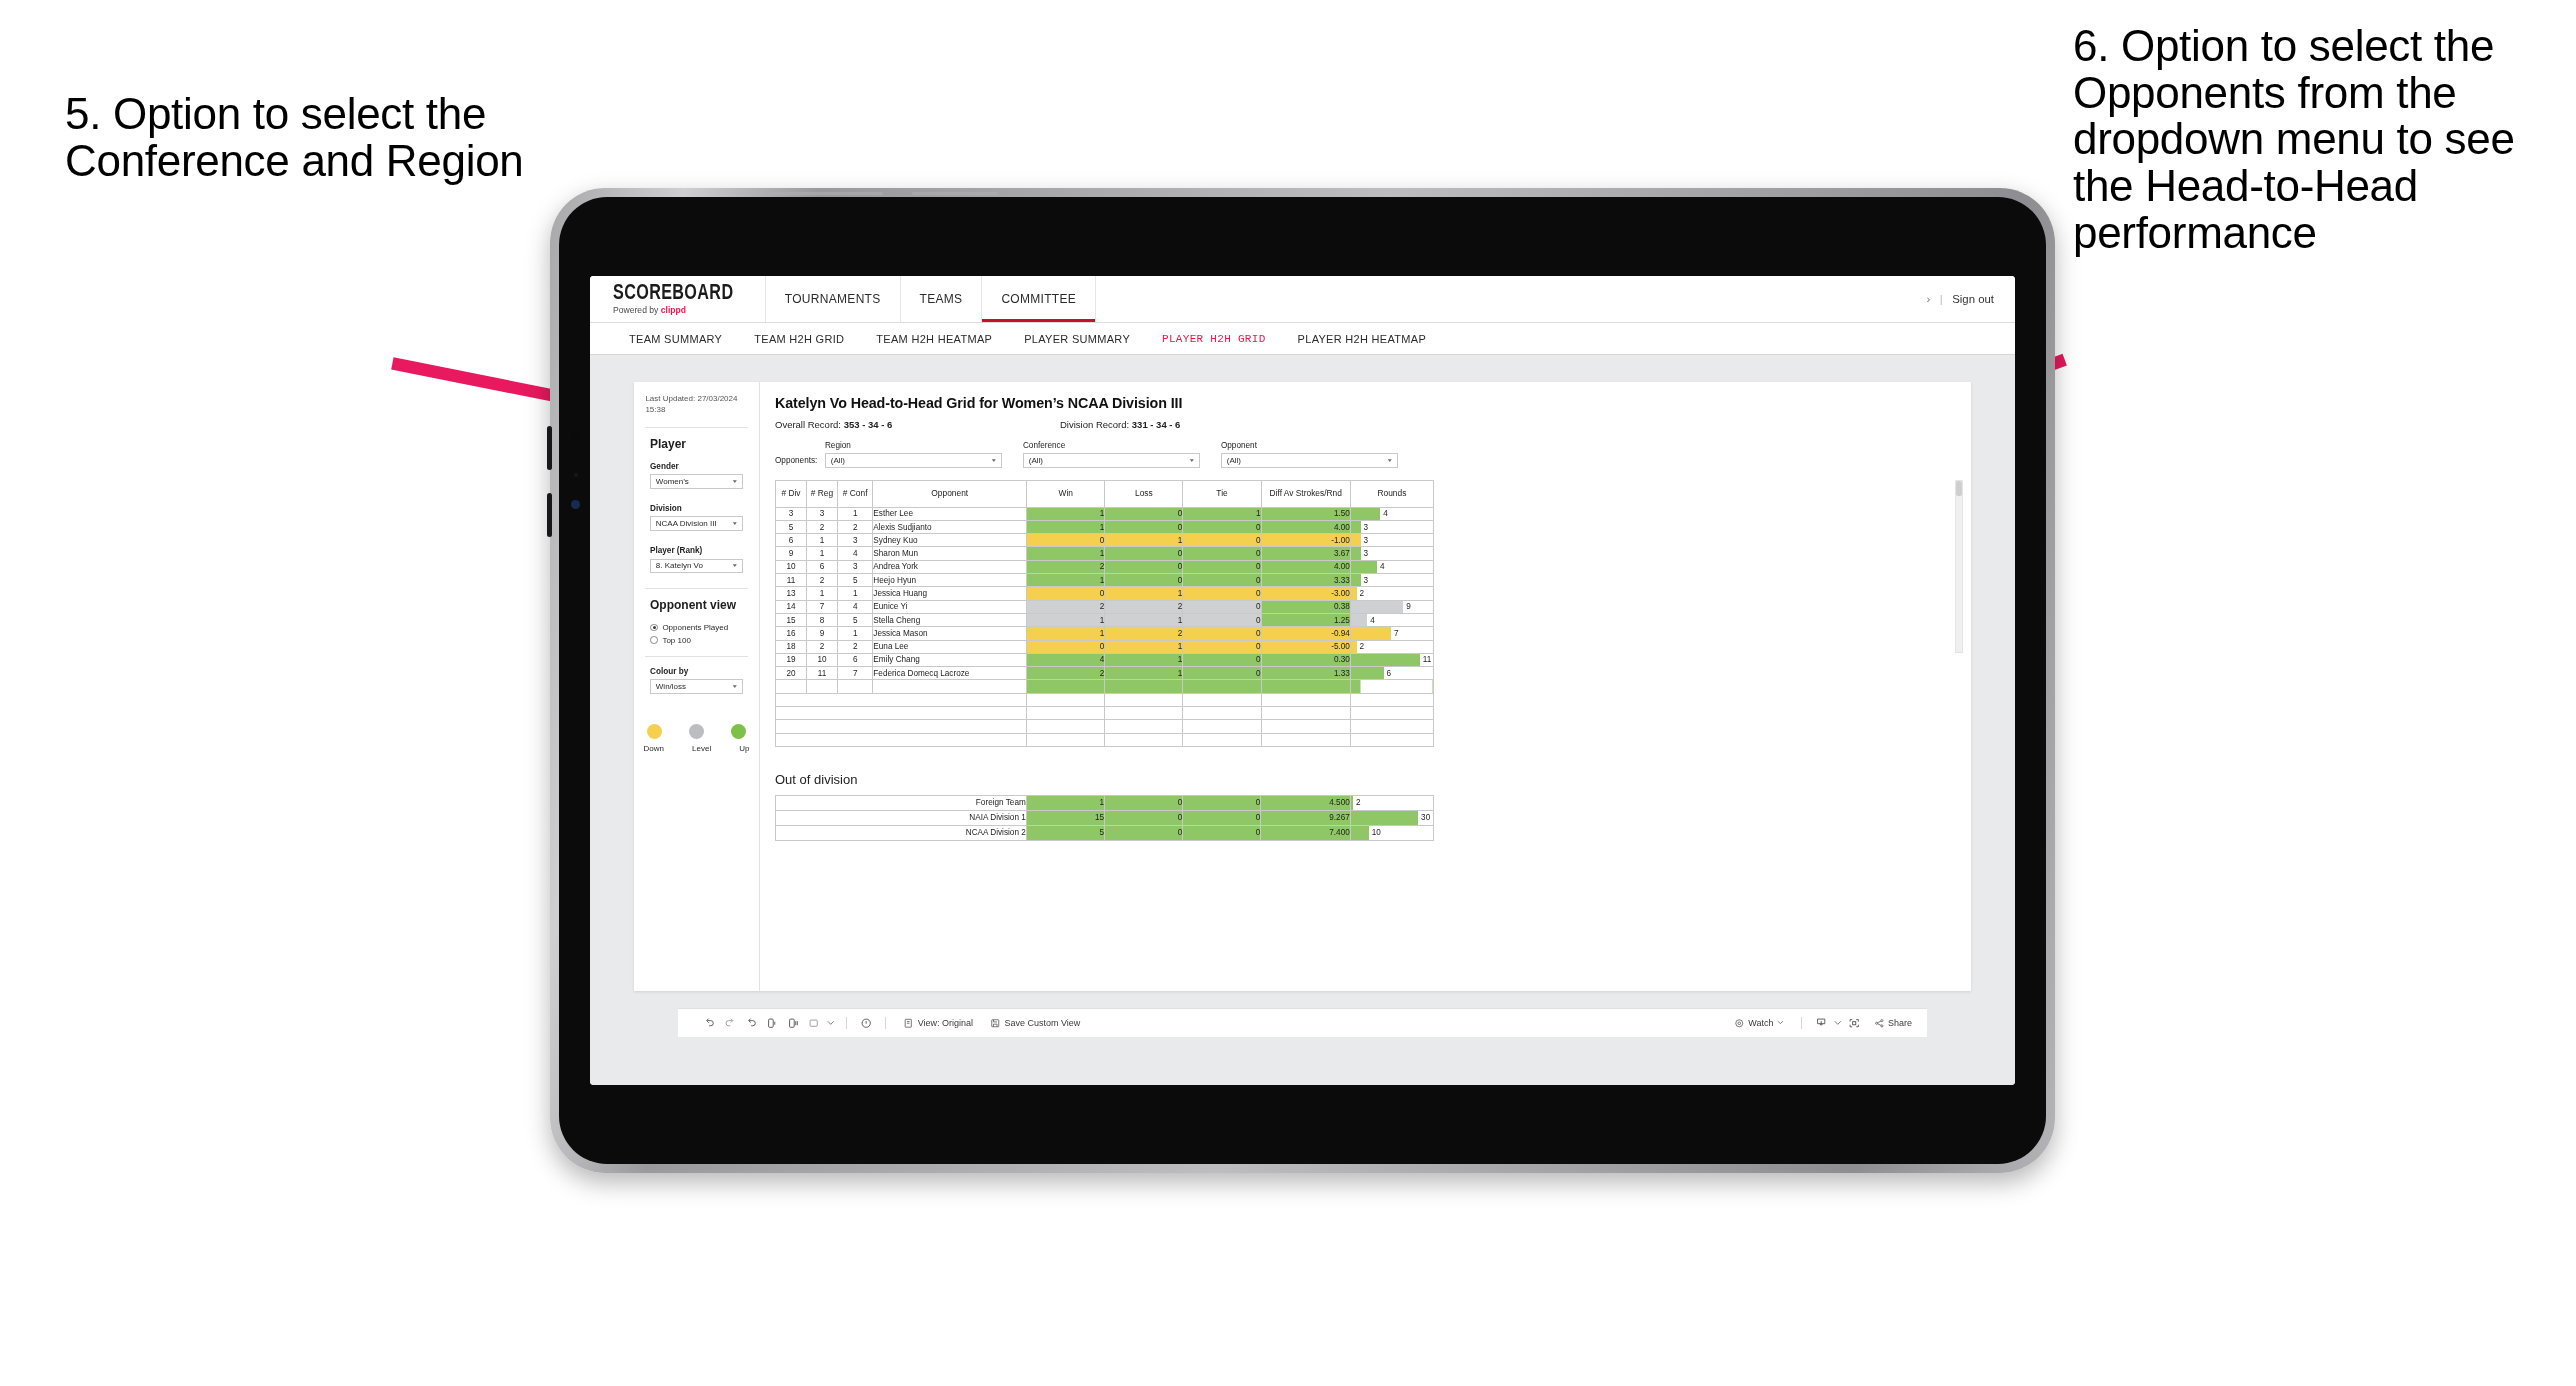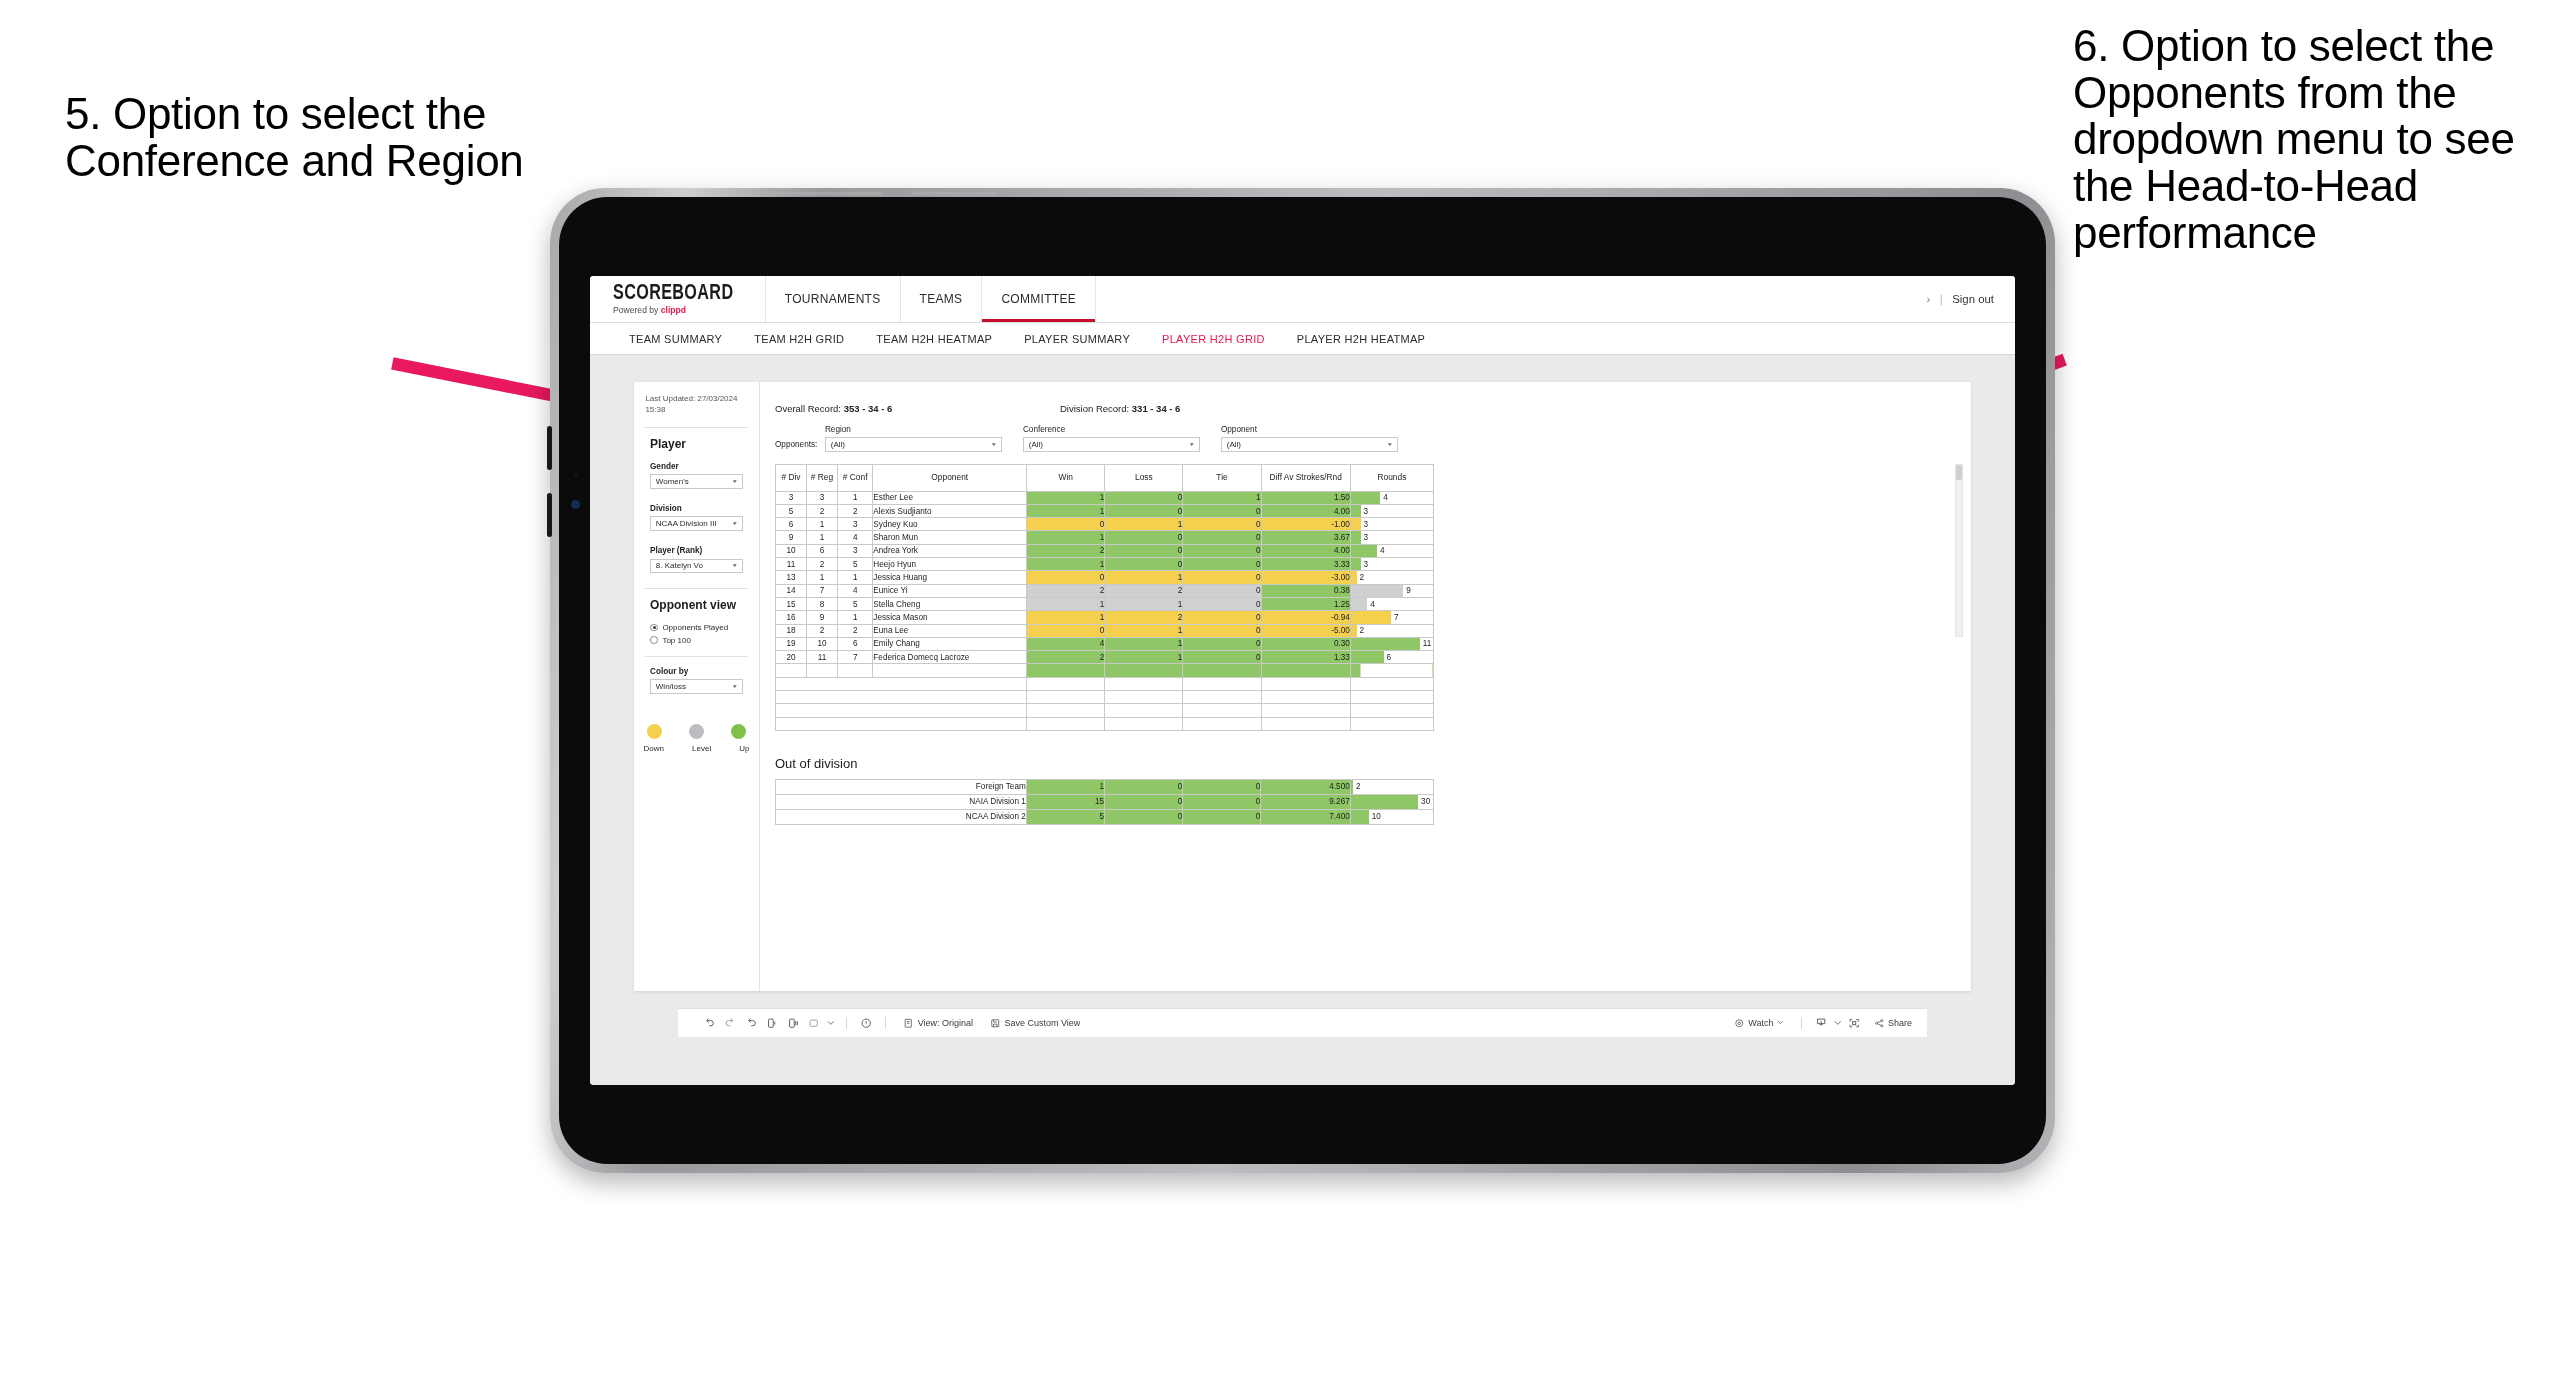--- a/index.html
+++ b/index.html
@@ -89,21 +89,21 @@
   .topbar-right .sep { color:#bbb; }
 
   .subnav {
     height: 32px; background:#fff; border-bottom:1px solid #d6d6d6;
     display:flex; align-items:center; padding-left:23px; gap:0;
   }
   .subnav-item {
     font-size: 11px; letter-spacing:0.3px; color:#2b2b2b;
     padding: 0 16px; cursor:pointer; white-space:nowrap;
   }
-  .subnav-item.active { color:#e8194b; }
+  .subnav-item.active { color:#e8194b;font-family:Liberation Mono, monospace; }
 
   
   .content { padding: 27px 44px 0 44px; }
   .card {
     background:#fff; display:flex; min-height: 609px;
     box-shadow: 0 1px 2.9px rgba(0,0,0,.10);
   }
   .sidebar {
     width: 126px; flex:0 0 126px; border-right:1px solid #e3e3e3;
     padding: 9.5px 0 0 0;
@@ -307,20 +307,21 @@
                 <span class="ldot" style="background:#7fc04a"></span>
               </div>
               <div class="legend-labels">
                 <span>Down</span>
                 <span>Level</span>
                 <span>Up</span>
               </div>
             </div>
 
             <div class="main">
+              <div class="main-title">Katelyn Vo Head-to-Head Grid for Women’s NCAA Division III</div>
 
               <div class="records">
                 <div class="rec1">
                   <span>Overall Record: </span><b>353 - 34 - 6</b>
                 </div>
                 <div>
                   <span>Division Record: </span><b>331 - 34 - 6</b>
                 </div>
               </div>
 

